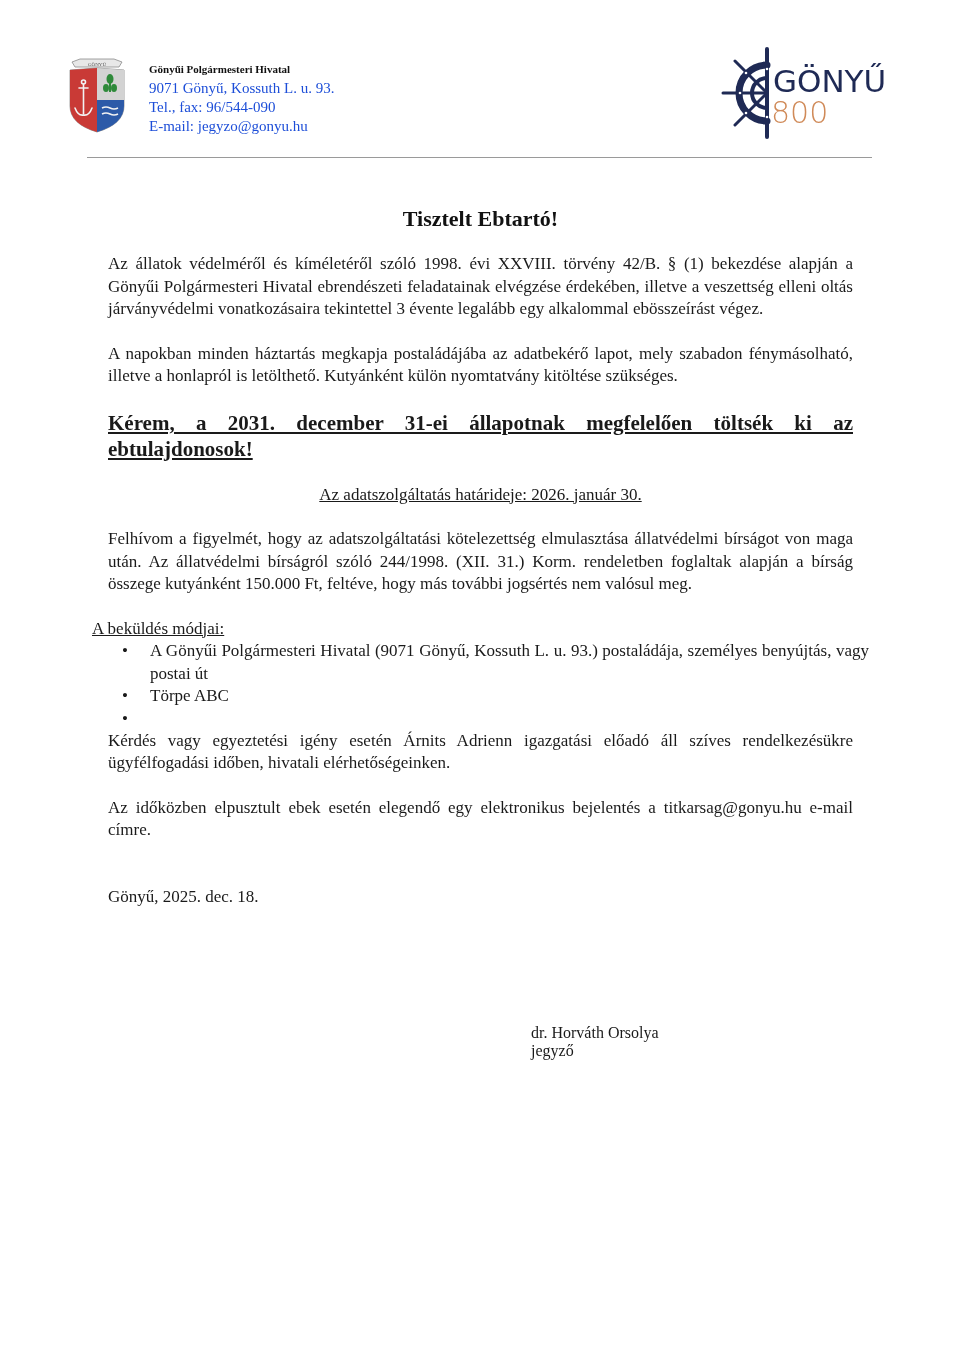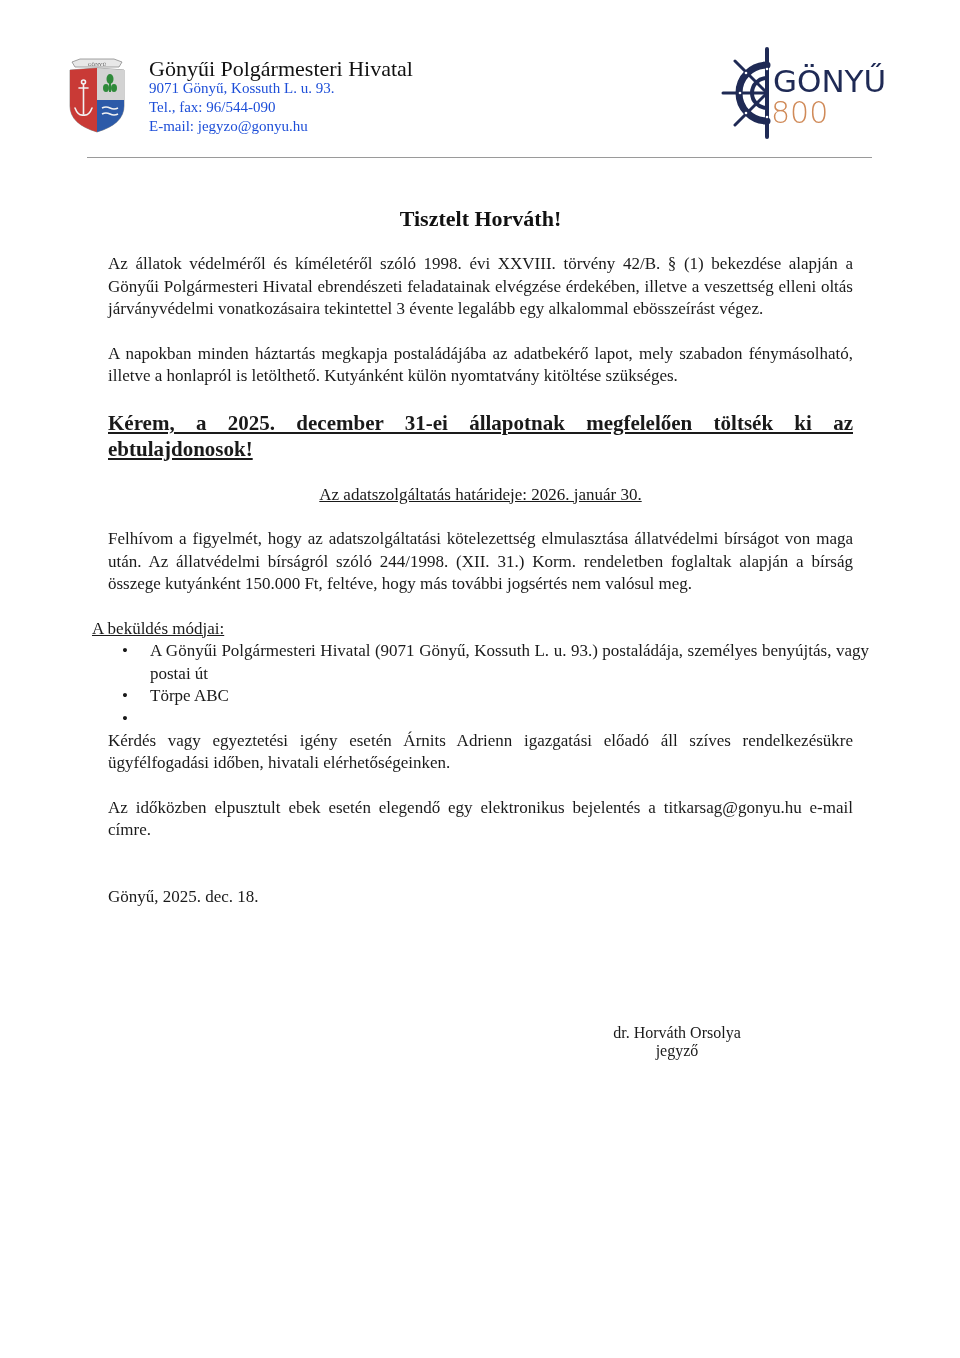--- a/index.html
+++ b/index.html
@@ -3,40 +3,40 @@
   <meta charset="utf-8">
   <style>
     html, body { margin: 0; padding: 0; background: #ffffff; }
     body { width: 960px; height: 1358px; position: relative; overflow: hidden;
            font-family: "Liberation Serif", "DejaVu Serif", serif; color: #1a1a1a; }
     .page { position: absolute; left: 0; top: 0; width: 960px; height: 1358px; }
 
     
     .crest { position: absolute; left: 66px; top: 54px; width: 62px; height: 80px; }
     .letterhead { position: absolute; left: 149px; top: 59px; font-size: 15px; line-height: 19px; }
-    .letterhead .org { font-weight: normal; font-size: 22px; line-height: 20px; color: #111; }
+    .letterhead .org { font-weight: bold; font-size: 11px; line-height: 20px; color: #111; }
     .letterhead .line { color: #1d4ed8; }
     .brand-logo { position: absolute; left: 719px; top: 45px; width: 170px; height: 95px; }
     .divider { position: absolute; left: 87px; top: 157px; width: 785px; height: 0;
                border-top: 1.5px solid #9a9a9a; }
 
     
     .content { position: absolute; left: 92px; top: 205px; width: 777px; font-size: 17px; line-height: 22.5px; }
     .title { text-align: center; font-weight: bold; font-size: 22px; line-height: 28px; margin: 0 0 20px 0; color: #111; }
     p { margin: 16px; text-align: justify; }
     .para { margin-bottom: 22px; }
     .highlight { font-weight: bold; text-decoration: underline; font-size: 21px; line-height: 26px;
                  text-align: justify; margin-bottom: 22px; text-align-last: left; }
     .deadline { text-align: center; font-weight: normal; text-decoration: underline; margin-bottom: 22px; }
     .methods-heading { font-weight: normal; text-decoration: underline; }
     ul.methods { margin: 0 0 22px 0; padding: 0; list-style: none; }
     ul.methods li { position: relative; padding-left: 58px; text-align: justify; }
     ul.methods li .bullet { position: absolute; left: 30px; top: 0; }
     .date { margin-top: 44px; }
-    .signature { position: absolute; left: 552px; width: 250px; text-align: center; }
+    .signature { position: absolute; left: 531px; width: 250px; }
   </style>
 </head>
 <body>
 
 <div class="page">
 
   <svg class="crest" viewBox="0 0 62 80">
 
     <path d="M6 8 L14 5 L48 5 L56 8 L53 13 L9 13 Z" fill="#e8e8e8" stroke="#8a8a8a" stroke-width="0.8"></path>
     <text x="31" y="11.5" font-size="5" text-anchor="middle" fill="#555" font-family="Liberation Serif, serif">GÖNYŰ</text>
@@ -94,26 +94,26 @@
       <circle cx="48" cy="24" r="1.3"></circle>
         <circle cx="48" cy="72" r="1.3"></circle>
     </g>
     <text x="54" y="47" font-size="31" fill="#1f2a55" font-family="DejaVu Sans, sans-serif">GÖNYŰ</text>
     <text x="52" y="78" font-size="30" fill="#d08a58" font-family="DejaVu Sans, sans-serif" font-weight="200">800</text>
   </svg>
 
   <div class="divider"></div>
 
   <div class="content">
-    <div class="title">Tisztelt Horváth!</div>
+    <div class="title">Tisztelt Ebtartó!</div>
 
     <p class="para">Az állatok védelméről és kíméletéről szóló 1998. évi XXVIII. törvény 42/B. § (1) bekezdése alapján a Gönyűi Polgármesteri Hivatal ebrendészeti feladatainak elvégzése érdekében, illetve a veszettség elleni oltás járványvédelmi vonatkozásaira tekintettel 3 évente legalább egy alkalommal ebösszeírást végez.</p>
     <p class="para">A napokban minden háztartás megkapja postaládájába az adatbekérő lapot, mely szabadon fénymásolható, illetve a honlapról is letölthető. Kutyánként külön nyomtatvány kitöltése szükséges.</p>
 
-    <p class="highlight">Kérem, a 2025. december 31-ei állapotnak megfelelően töltsék ki az ebtulajdonosok!</p>
+    <p class="highlight">Kérem, a 2031. december 31-ei állapotnak megfelelően töltsék ki az ebtulajdonosok!</p>
 
     <p class="deadline">Az adatszolgáltatás határideje: 2026. január 30.</p>
 
     <p class="para">Felhívom a figyelmét, hogy az adatszolgáltatási kötelezettség elmulasztása állatvédelmi bírságot von maga után. Az állatvédelmi bírságról szóló 244/1998. (XII. 31.) Korm. rendeletben foglaltak alapján a bírság összege kutyánként 150.000 Ft, feltéve, hogy más további jogsértés nem valósul meg.</p>
 
     <div class="methods-heading">A beküldés módjai:</div>
     <ul class="methods">
       <li>
         <span class="bullet">•</span>
         <span>A Gönyűi Polgármesteri Hivatal (9071 Gönyű, Kossuth L. u. 93.) postaládája, személyes benyújtás, vagy postai út</span>

